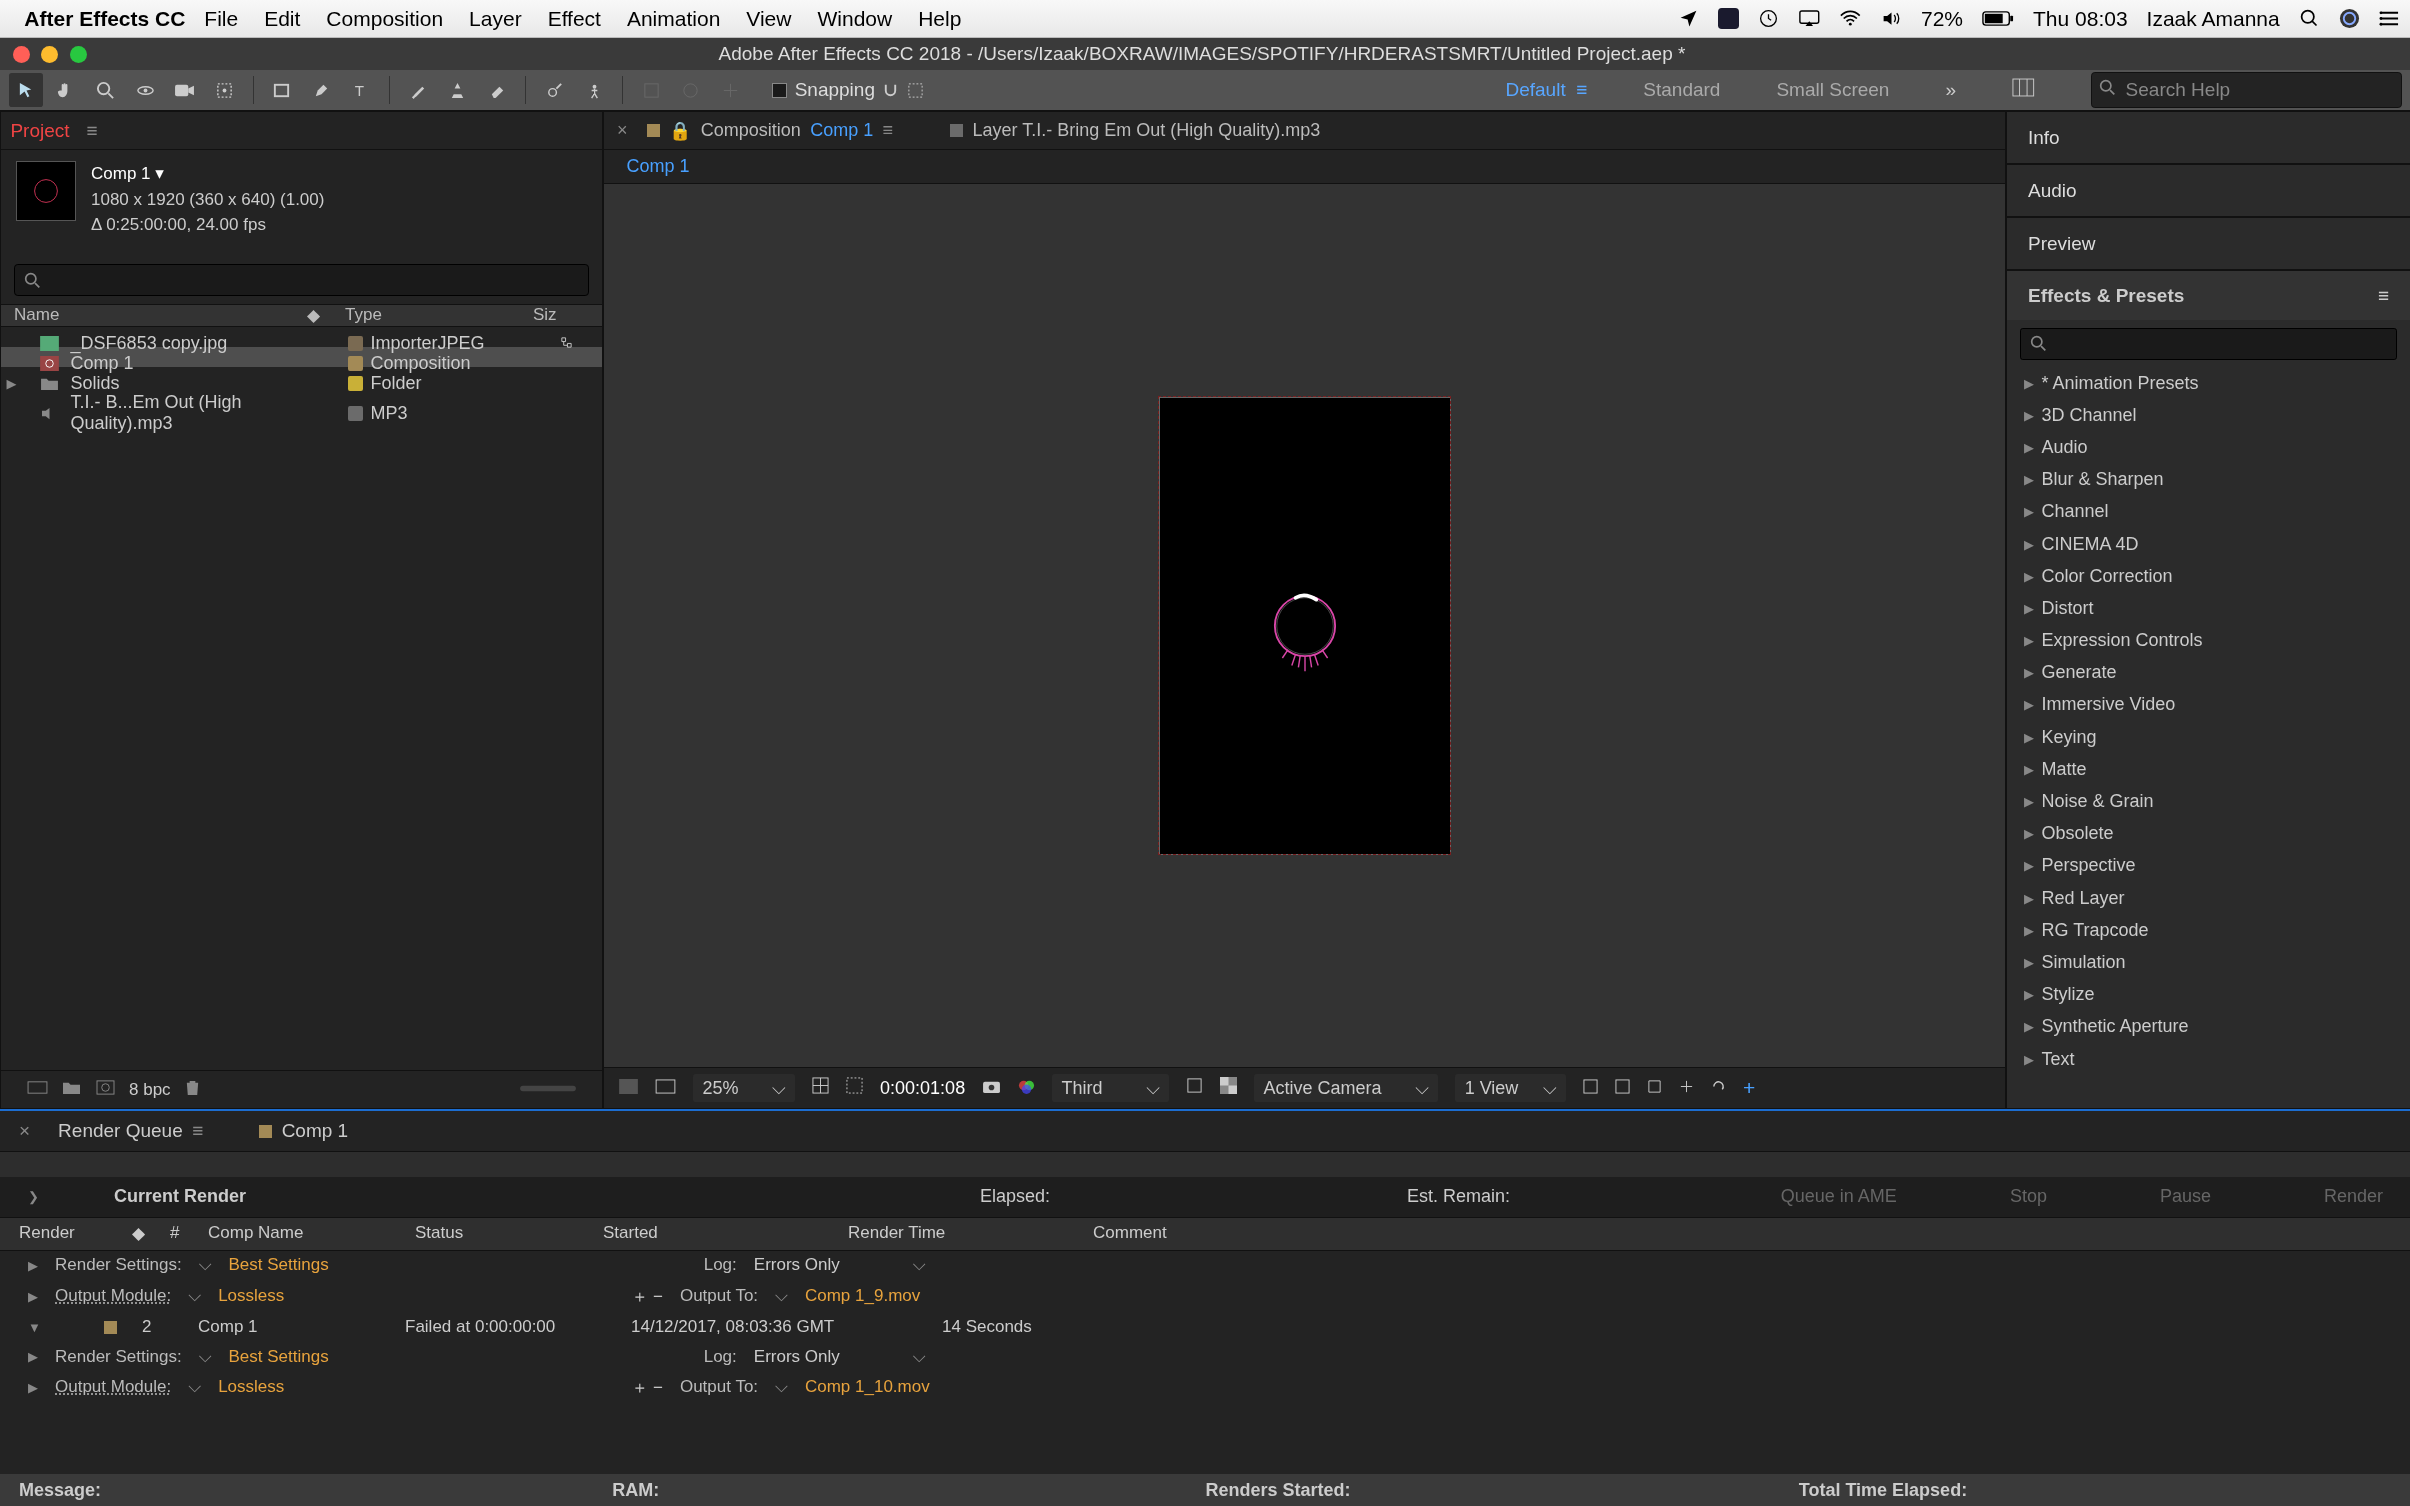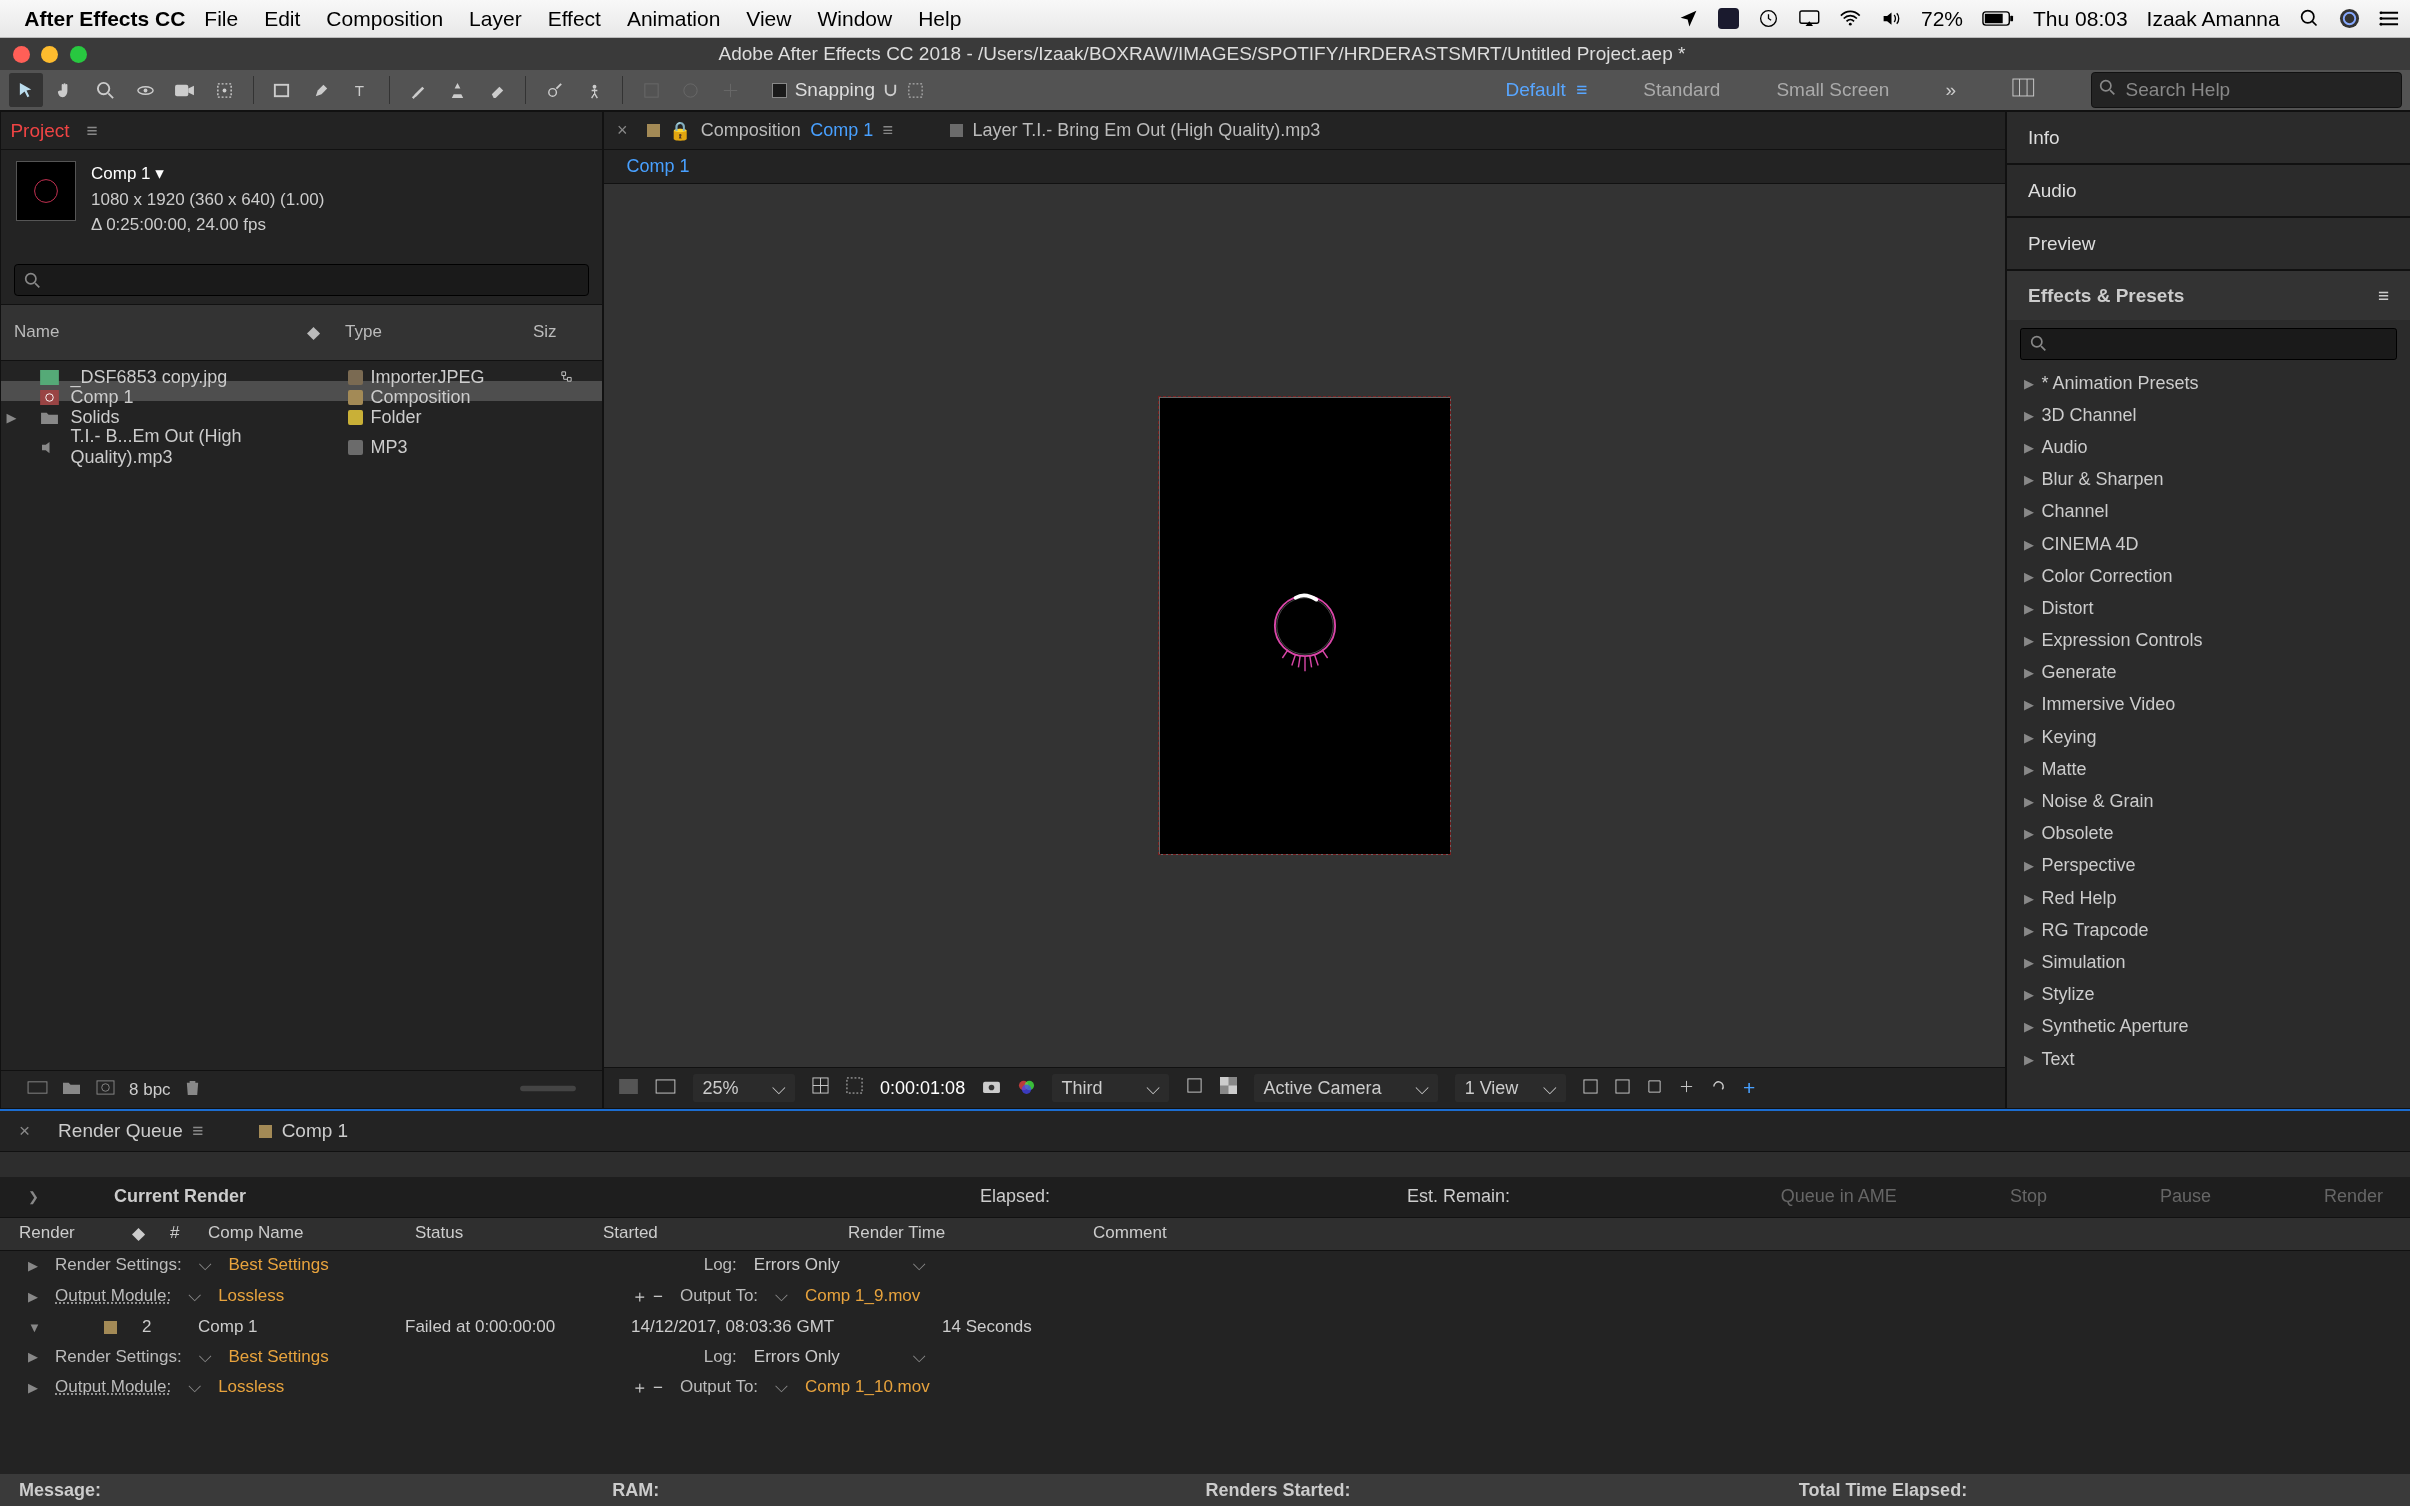--- a/index.html
+++ b/index.html
@@ -28,21 +28,21 @@
 .main-grid { display: grid; grid-template-columns: 603px 1fr 405px; height: 998px; }
 .panel { background: #232323; border: 0.9px solid #111; display:flex; flex-direction:column;}
 .panel-tab-row { height: 38px; display: flex; align-items: center; border-bottom: 0.9px solid #111; padding: 0 9.4px; gap: 9.4px; font-size: 19px;}
 .panel-tab-row .tab-title { color: #ef4444; }
 .panel-tab-row .menu-dots { margin-left: 7.5px; color:#888;}
 .project-meta { display:flex; gap:15px; padding:11.3px 15px 3.8px;}
 .project-thumb { width: 60px; height: 60px; background:#000; border:0.9px solid #555; display:flex; align-items:center; justify-content:center;}
 .project-meta-text { font-size:17px; line-height:1.5; color:#ccc;}
 .project-meta-text .row1 { color:#fff;}
 .project-search { margin: 22.6px 13px 7.5px; background:#1a1a1a; border:0.9px solid #000; height:32px; border-radius:3.8px; display:flex; align-items:center; padding:0 9.4px;}
-.project-headers { display:grid; grid-template-columns: 1fr 38px 188px 56px; padding: 17px 13px; background:#333; font-size:17px; color:#bbb; border-top:0.9px solid #111; border-bottom:0.9px solid #111;}
+.project-headers { display:grid; grid-template-columns: 1fr 38px 188px 56px; padding: 0 13px; background:#333; font-size:17px; color:#bbb; border-top:0.9px solid #111; border-bottom:0.9px solid #111;}
 .project-rows { flex:1; overflow:auto;}
 .project-row { display:grid; grid-template-columns: 32px 32px 1fr 22.6px 188px 38px; align-items:center; padding: 5.6px 5.6px; font-size:18px; height: 20px;}
 .project-row.selected { background:#4e4e4e;}
 .project-row .swatch { width:15px; height:15px; border-radius:1.9px;}
 .project-row .type-ico { width:22.6px; height:22.6px; display:flex;align-items:center;justify-content:center;}
 .project-footer { height: 38px; border-top:0.9px solid #111; display:flex; align-items:center; gap:13px; padding:0 26px; font-size:17px;}
 .viewer { display:flex; flex-direction:column; background:#232323; border:0.9px solid #111;}
 .viewer-tabs { height:38px; display:flex; align-items:center; padding:0 13px; gap:19px; border-bottom:0.9px solid #111; font-size:18px;}
 .viewer-tabs .tab { display:flex; align-items:center; gap:9.4px; color:#bbb;}
 .viewer-tabs .tab .link { color:#48a0ff;}
@@ -578,21 +578,21 @@
           <div class="cat">
             <span class="tri">▶</span>
             <span>Obsolete</span>
           </div>
           <div class="cat">
             <span class="tri">▶</span>
             <span>Perspective</span>
           </div>
           <div class="cat">
             <span class="tri">▶</span>
-            <span>Red Help</span>
+            <span>Red Layer</span>
           </div>
           <div class="cat">
             <span class="tri">▶</span>
             <span>RG Trapcode</span>
           </div>
           <div class="cat">
             <span class="tri">▶</span>
             <span>Simulation</span>
           </div>
           <div class="cat">

